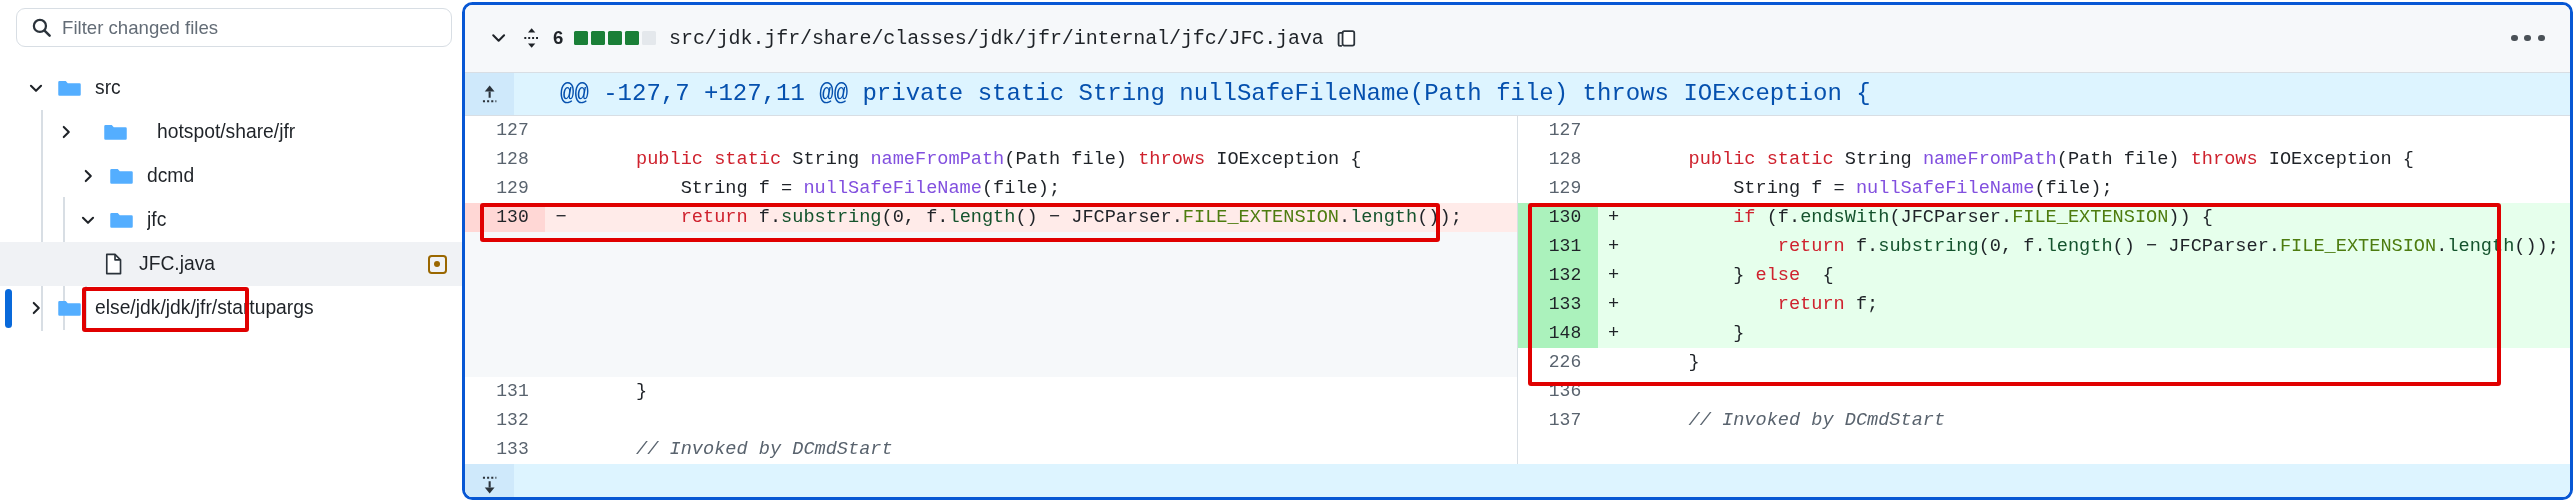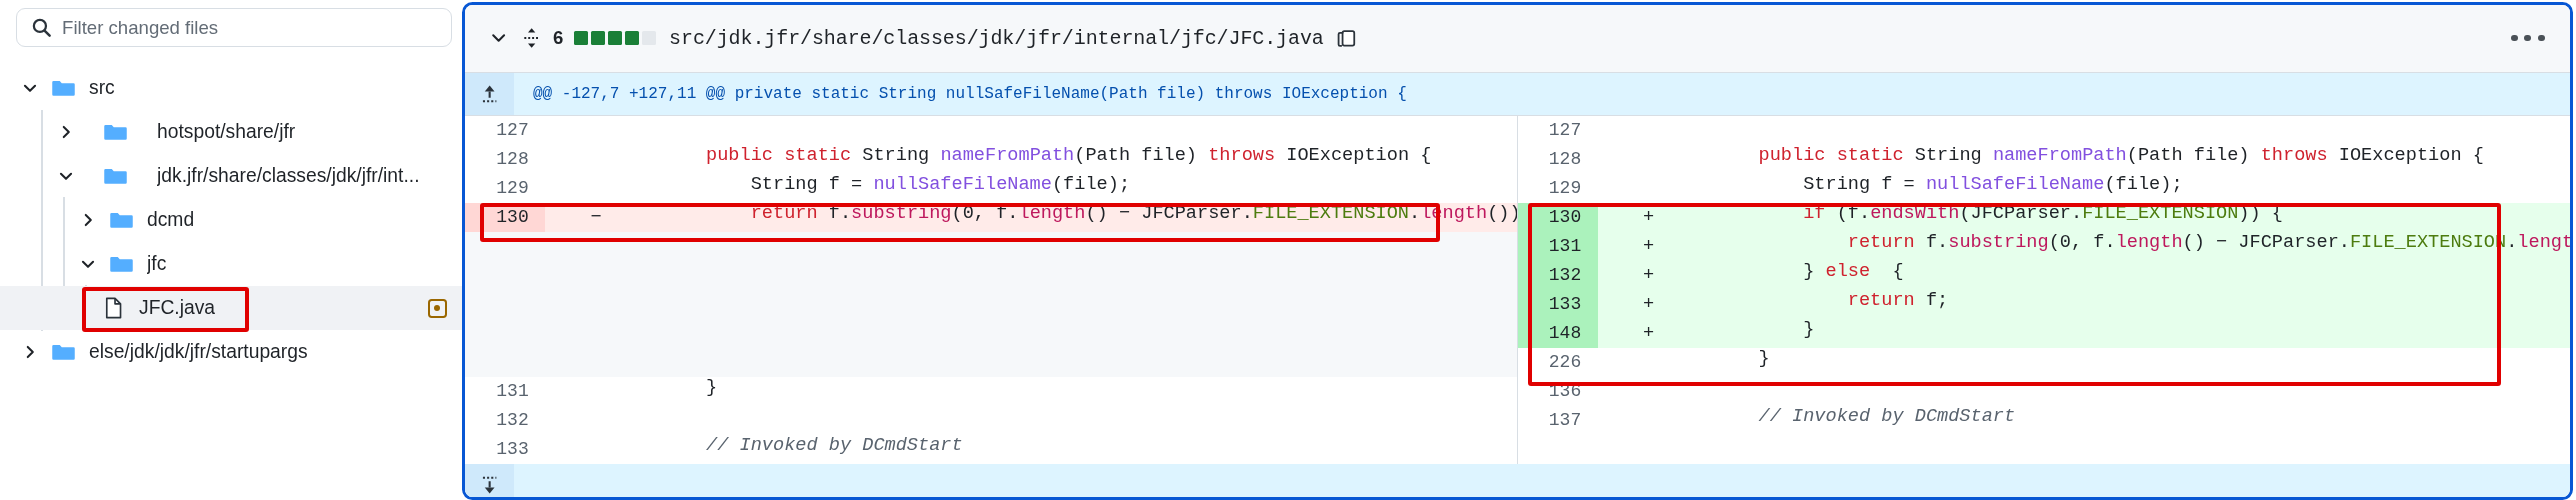--- a/index.html
+++ b/index.html
@@ -58,21 +58,21 @@
     white-space: nowrap;
   }
   .tree-row .chev {
     width: 33px; flex: 0 0 33px;
     display: flex; align-items: center; justify-content: center;
   }
   .tree-row .folder { width: 34px; flex: 0 0 34px; display:flex; align-items:center; justify-content:center; margin-right: 9px;}
   .tree-row .fileic  { width: 33px; flex: 0 0 33px; display:flex; align-items:center; justify-content:center; margin-right: 9px;}
   .tree-label { overflow: hidden; text-overflow: ellipsis; }
 
-  .indent0 { padding-left: 13px; }
+  .indent0 { padding-left: 19px; }
   .indent1 { padding-left: 49px; gap: 16px; }
   .indent2 { padding-left: 71px; }
   .indent3 { padding-left: 97px; }
 
   .guide {
     position: absolute;
     width: 1.5px;
     background: #d8dee4;
   }
 
@@ -153,38 +153,39 @@
     align-items: center;
   }
   .hunk-expand {
     width: 49px; flex: 0 0 49px;
     height: 100%;
     background: #cfe9fb;
     display: flex; align-items: center; justify-content: center;
   }
   .hunk-text {
     font-family: "Liberation Mono", monospace;
-    font-size: 16px;
+    font-size: 24px;
     color: #0550ae;
-    padding-left: 19px;
+    padding-left: 25px;
     white-space: pre;
+    margin-left: 21px;
   }
 
   
   .split { display: flex; width: 100%; }
   .side { width: 50%; }
   .side.left { border-right: 1.5px solid #d8dee4; }
 
   .code-row {
     display: flex;
     height: 29px;
+    align-items: center;
     font-family: "Liberation Mono", monospace;
     font-size: 18.6px;
     white-space: pre;
-    gap: 35px;
   }
   .ln {
     width: 80px; flex: 0 0 80px;
     text-align: right;
     padding-right: 16.3px;
     color: #59636e;
     font-size: 18px;
     height: 100%;
     display: flex; align-items: center; justify-content: flex-end;
   }
@@ -200,21 +201,21 @@
 
   .row-ctx  { background: #ffffff; }
   .row-empty{ background: #f6f8fa; }
   .row-del  { background: #ffebe9; }
   .row-del .ln { background: #ffd7d5; color:#1f2328; }
   .row-add  { background: #e6ffec; }
   .row-add .ln { background: #abf2bc; color:#1f2328; }
 
   
   .k  { color: #cf222e; }           
-  .fn { color: #be185d; }           
+  .fn { color: #14532d; }           
   .cn { color: #4d7c0f; }           
   .nm { color: #8250df; margin-top: 8px; }           
   .t  { color: #1f2328; }           
   .cm { color: #59636e; font-style: italic; }  
 
   .expand-down {
     display: flex;
     height: 43px;
     background: #ddf4ff;
     align-items: center;
@@ -267,33 +268,20 @@
             </svg>
         </span>
         <span class="folder">
           <svg width="25" height="21" viewBox="0 0 20 16">
               <path d="M1 3a1 1 0 011-1h5l1.6 1.8H18a1 1 0 011 1v8a1 1 0 01-1 1H2a1 1 0 01-1-1z" fill="#54aeff"></path>
             </svg>
         </span>
         <span class="tree-label">hotspot/share/jfr</span>
       </div>
 
-      <div class="tree-row indent1">
-        <span class="chev">
-          <svg width="18" height="18" viewBox="0 0 16 16">
-              <path d="M3.5 6 L8 10.5 L12.5 6" stroke="#1f2328" stroke-width="1.8" fill="none" stroke-linecap="round" stroke-linejoin="round"></path>
-            </svg>
-        </span>
-        <span class="folder">
-          <svg width="25" height="21" viewBox="0 0 20 16">
-              <path d="M1 3a1 1 0 011-1h5l1.6 1.8H18a1 1 0 011 1v8a1 1 0 01-1 1H2a1 1 0 01-1-1z" fill="#54aeff"></path>
-            </svg>
-        </span>
-        <span class="tree-label">jdk.jfr/share/classes/jdk/jfr/int...</span>
-      </div>
 
       <div class="tree-row indent2">
         <span class="chev">
           <svg width="18" height="18" viewBox="0 0 16 16">
               <path d="M6 3.5 L10.5 8 L6 12.5" stroke="#1f2328" stroke-width="1.8" fill="none" stroke-linecap="round" stroke-linejoin="round"></path>
             </svg>
         </span>
         <span class="folder">
           <svg width="25" height="21" viewBox="0 0 20 16">
               <path d="M1 3a1 1 0 011-1h5l1.6 1.8H18a1 1 0 011 1v8a1 1 0 01-1 1H2a1 1 0 01-1-1z" fill="#54aeff"></path>

